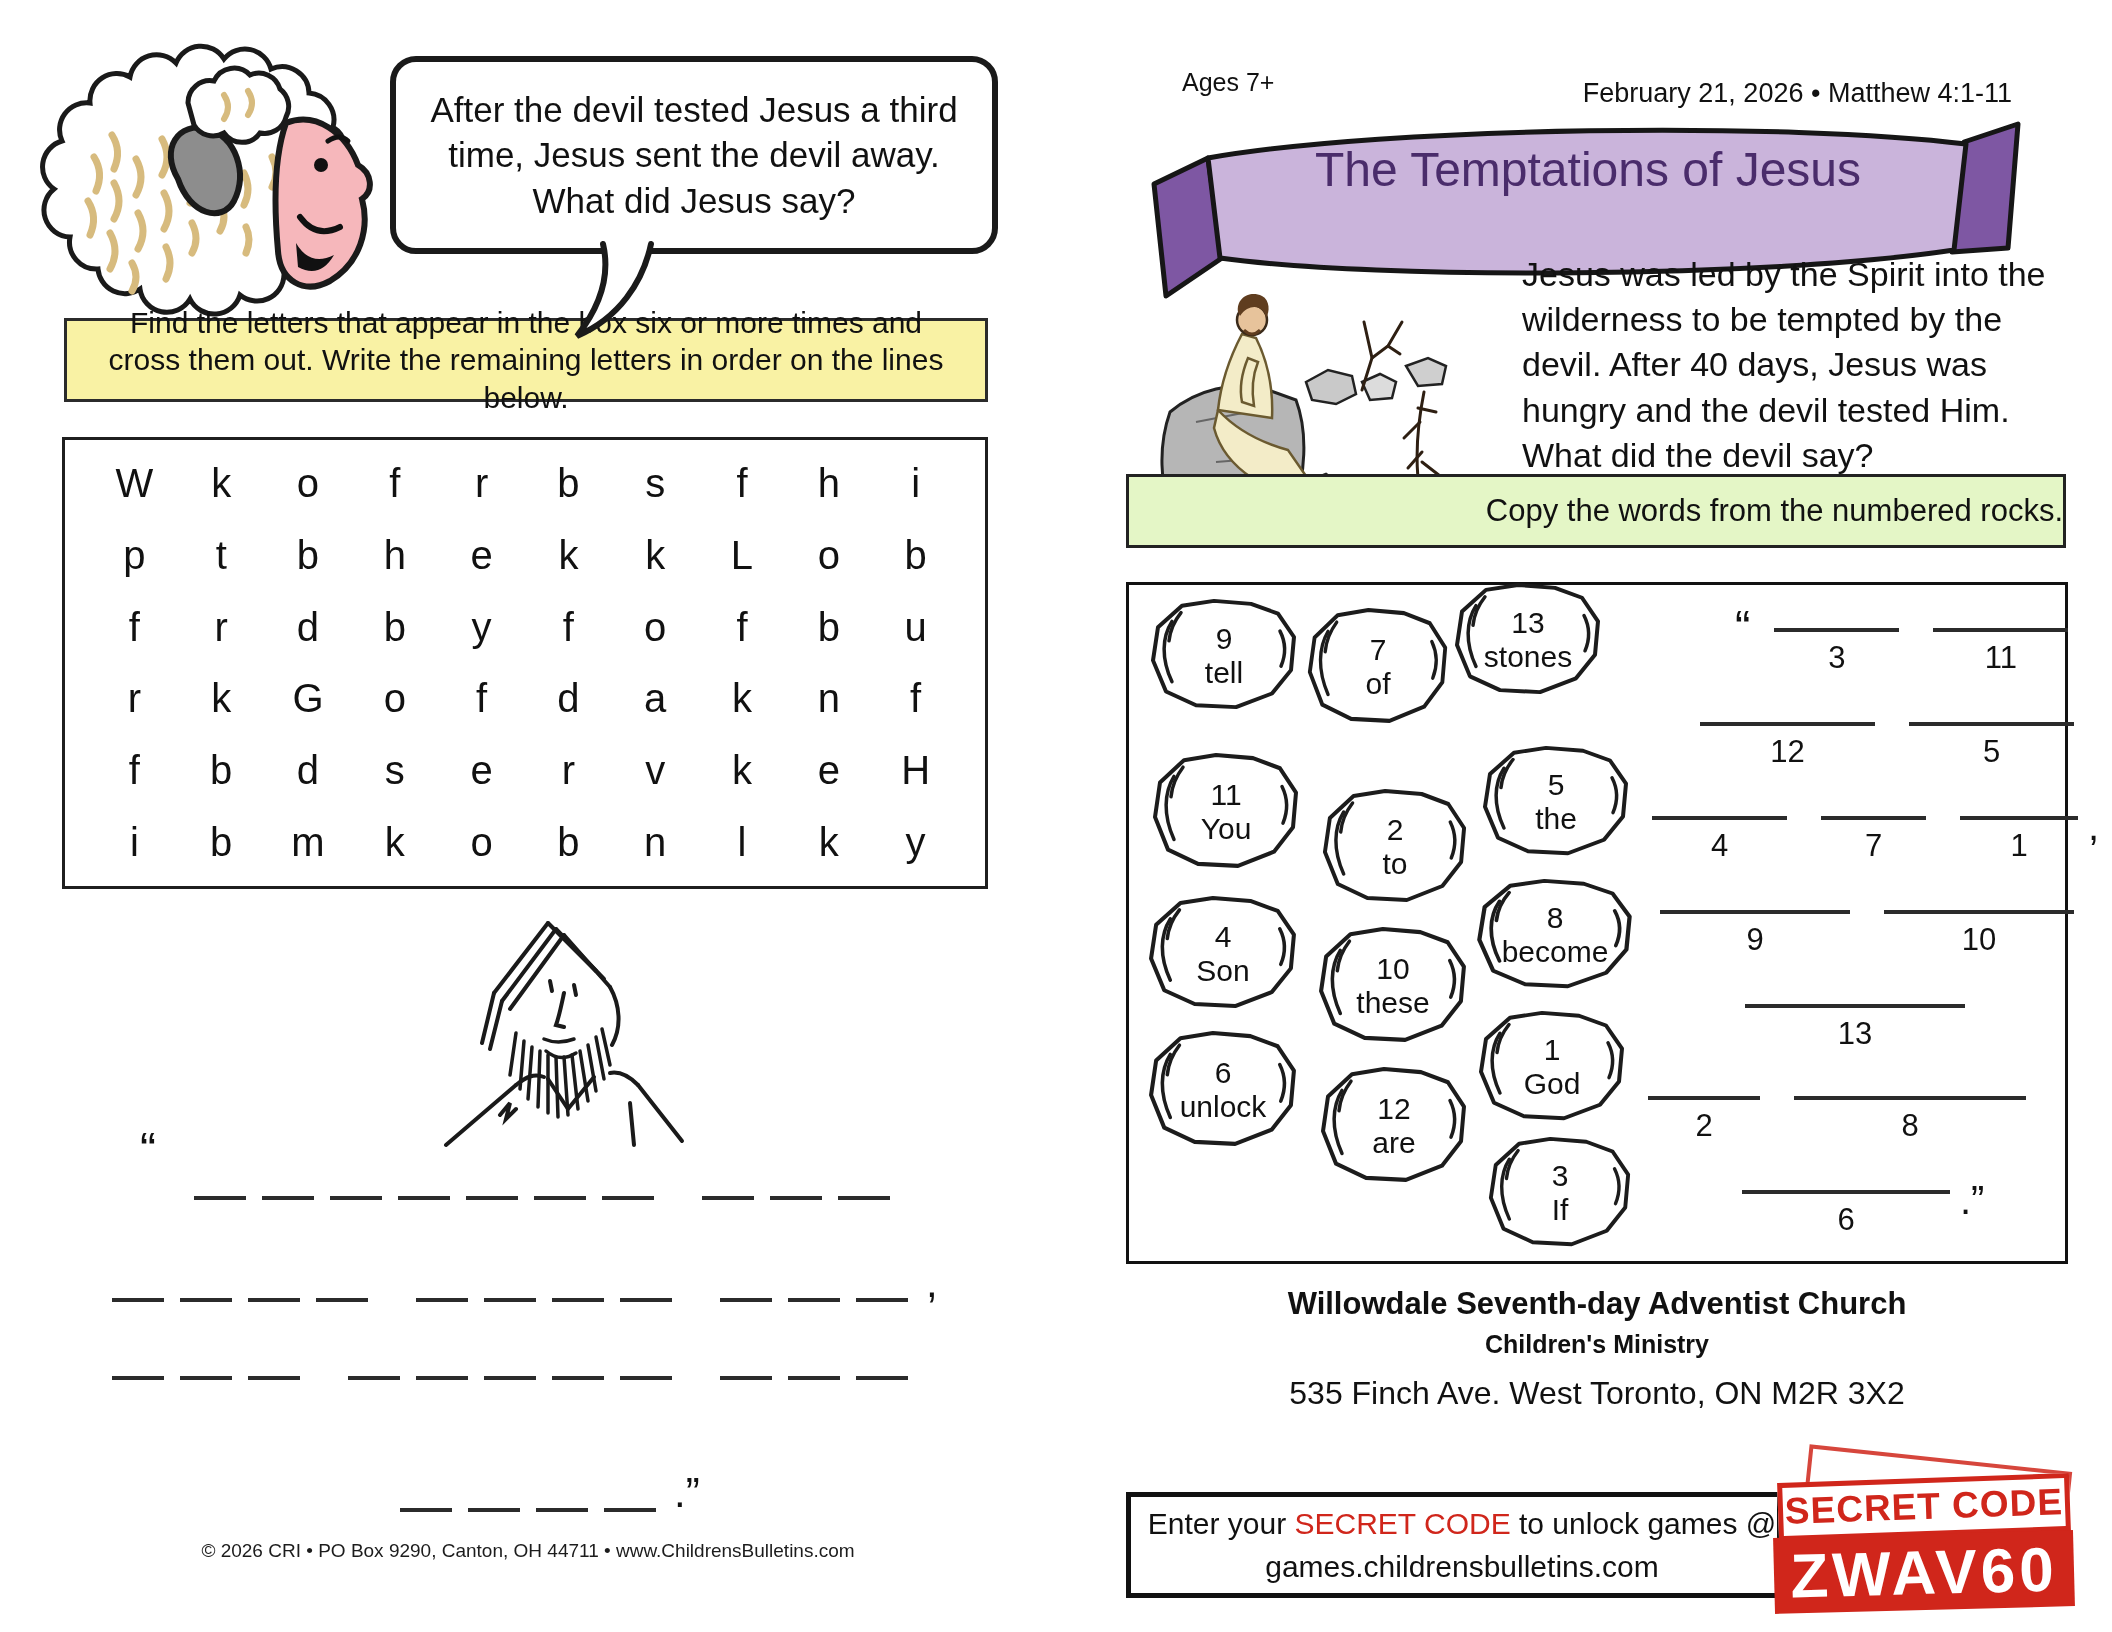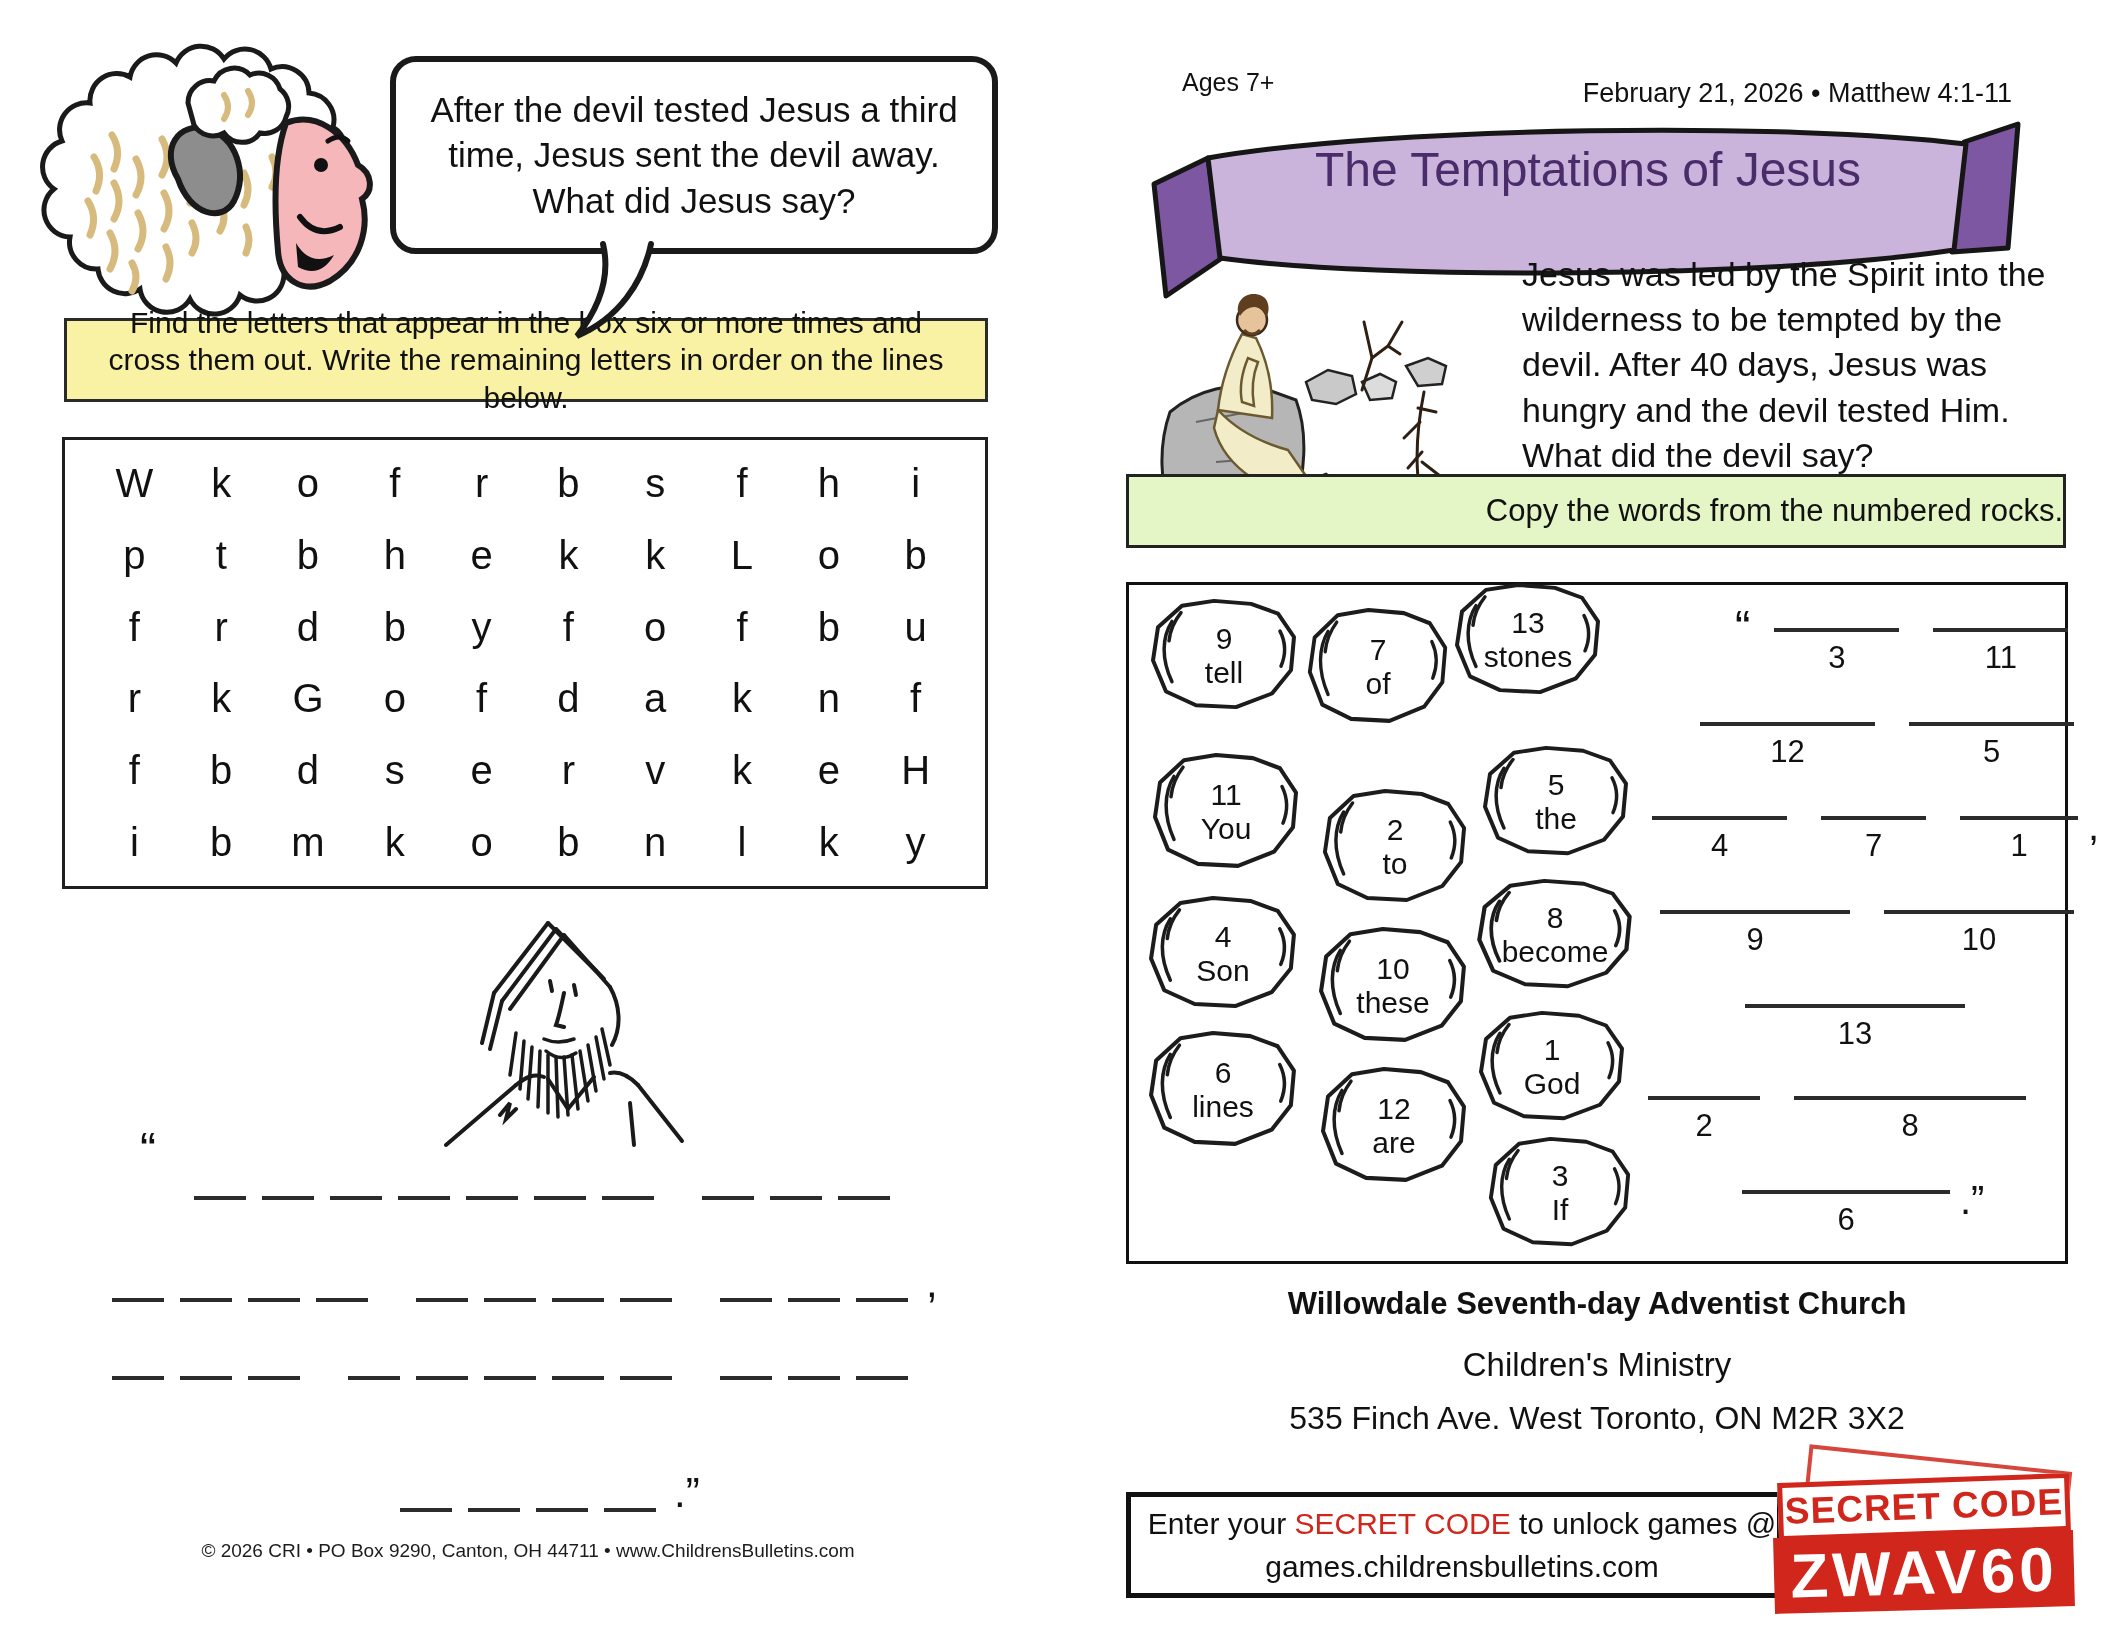--- a/index.html
+++ b/index.html
@@ -44,21 +44,21 @@
   .rock-label{position:absolute;inset:0;display:flex;flex-direction:column;align-items:center;
     justify-content:center;font-size:30px;line-height:1.12;z-index:1;}
   .brow{position:absolute;display:flex;align-items:flex-start;gap:34px;}
   .bcol{display:flex;flex-direction:column;align-items:center;}
   .bline{border-top:4px solid #2b2b2b;height:0;}
   .bnum{font-size:31px;margin-top:8px;}
   .bprefix{font-size:46px;line-height:.6;transform:translateY(-14px);margin-right:-10px;}
   .bsuffix{font-size:40px;line-height:.6;transform:translateY(-2px);margin-left:-24px;}
   .church{left:1126px;top:1286px;width:942px;text-align:center;}
   .church-name{font-size:31px;font-weight:bold;}
-  .church-ministry{font-size:33px;font-weight:normal;margin-top:24px;}
+  .church-ministry{font-size:25px;font-weight:bold;margin-top:8px;}
   .church-address{font-size:32px;margin-top:16px;}
   .code-box{left:1126px;top:1492px;width:656px;height:106px;border:5px solid #111;
     box-sizing:border-box;display:flex;flex-direction:column;align-items:center;
     justify-content:center;font-size:30px;line-height:1.45;background:#fff;padding-left:16px;}
   .code-red{color:var(--secret-code-red,#d0261b);}
   .stamp-ghost{left:1806px;top:1458px;width:256px;height:48px;border:4px solid var(--secret-code-red,#d0261b);
     transform:rotate(6deg);opacity:.85;background:#fff;}
   .stamp-label{left:1778px;top:1478px;width:292px;height:58px;border:5px solid var(--secret-code-red,#d0261b);
     box-sizing:border-box;background:#fff;display:flex;align-items:center;justify-content:center;
     font-size:37px;font-weight:bold;letter-spacing:1px;color:var(--secret-code-red,#d0261b);
@@ -448,21 +448,21 @@
       </div>
       <div class="rock" style="left: 1146px; top: 1030px; width: 154px; height: 120px;">
         <svg viewBox="0 0 152 118" preserveAspectRatio="none">
           <path d="M34,8 L66,3 L103,6 L130,16 L146,40 L143,74 L124,98 L88,112 L48,110 L18,96 L5,64 L10,30 Z" fill="#fff" stroke="#1c1c1c" stroke-width="4" stroke-linejoin="round"></path>
           <path d="M24,24 C14,40 13,62 24,86" fill="none" stroke="#1c1c1c" stroke-width="3.5" stroke-linecap="round"></path>
           <path d="M33,15 C26,24 22,34 21,44" fill="none" stroke="#1c1c1c" stroke-width="3.5" stroke-linecap="round"></path>
           <path d="M132,34 C138,46 138,58 133,70" fill="none" stroke="#1c1c1c" stroke-width="3.5" stroke-linecap="round"></path>
         </svg>
         <div class="rock-label">
           <div>6</div>
-          <div>lines</div>
+          <div>unlock</div>
         </div>
       </div>
       <div class="rock" style="left: 1318px; top: 1066px; width: 152px; height: 120px;">
         <svg viewBox="0 0 152 118" preserveAspectRatio="none">
           <path d="M34,8 L66,3 L103,6 L130,16 L146,40 L143,74 L124,98 L88,112 L48,110 L18,96 L5,64 L10,30 Z" fill="#fff" stroke="#1c1c1c" stroke-width="4" stroke-linejoin="round"></path>
           <path d="M24,24 C14,40 13,62 24,86" fill="none" stroke="#1c1c1c" stroke-width="3.5" stroke-linecap="round"></path>
           <path d="M33,15 C26,24 22,34 21,44" fill="none" stroke="#1c1c1c" stroke-width="3.5" stroke-linecap="round"></path>
           <path d="M132,34 C138,46 138,58 133,70" fill="none" stroke="#1c1c1c" stroke-width="3.5" stroke-linecap="round"></path>
         </svg>
         <div class="rock-label">

